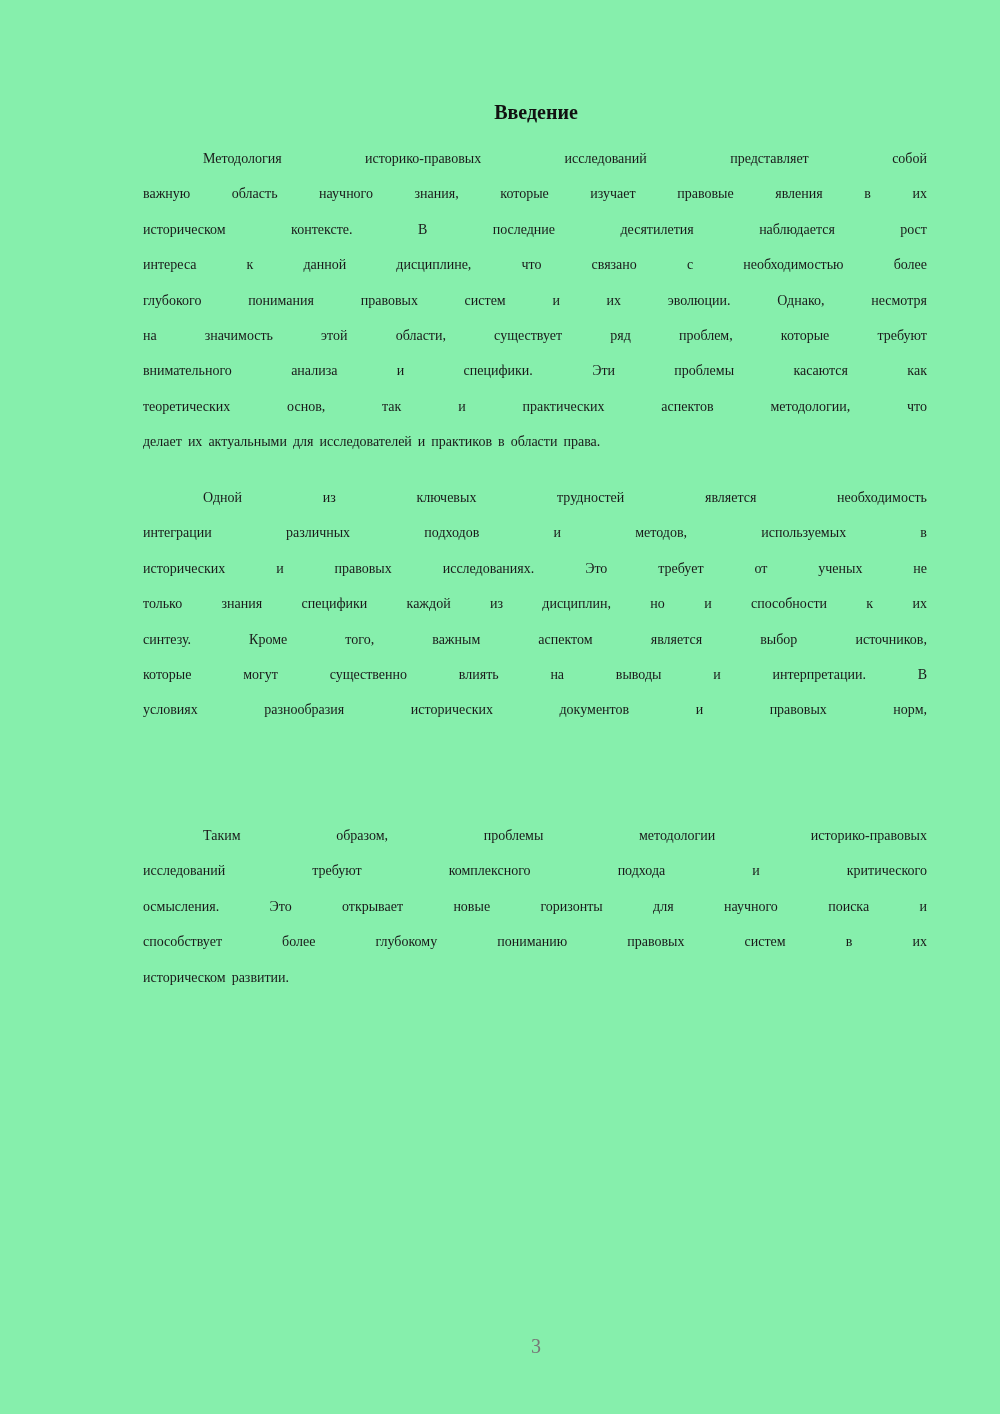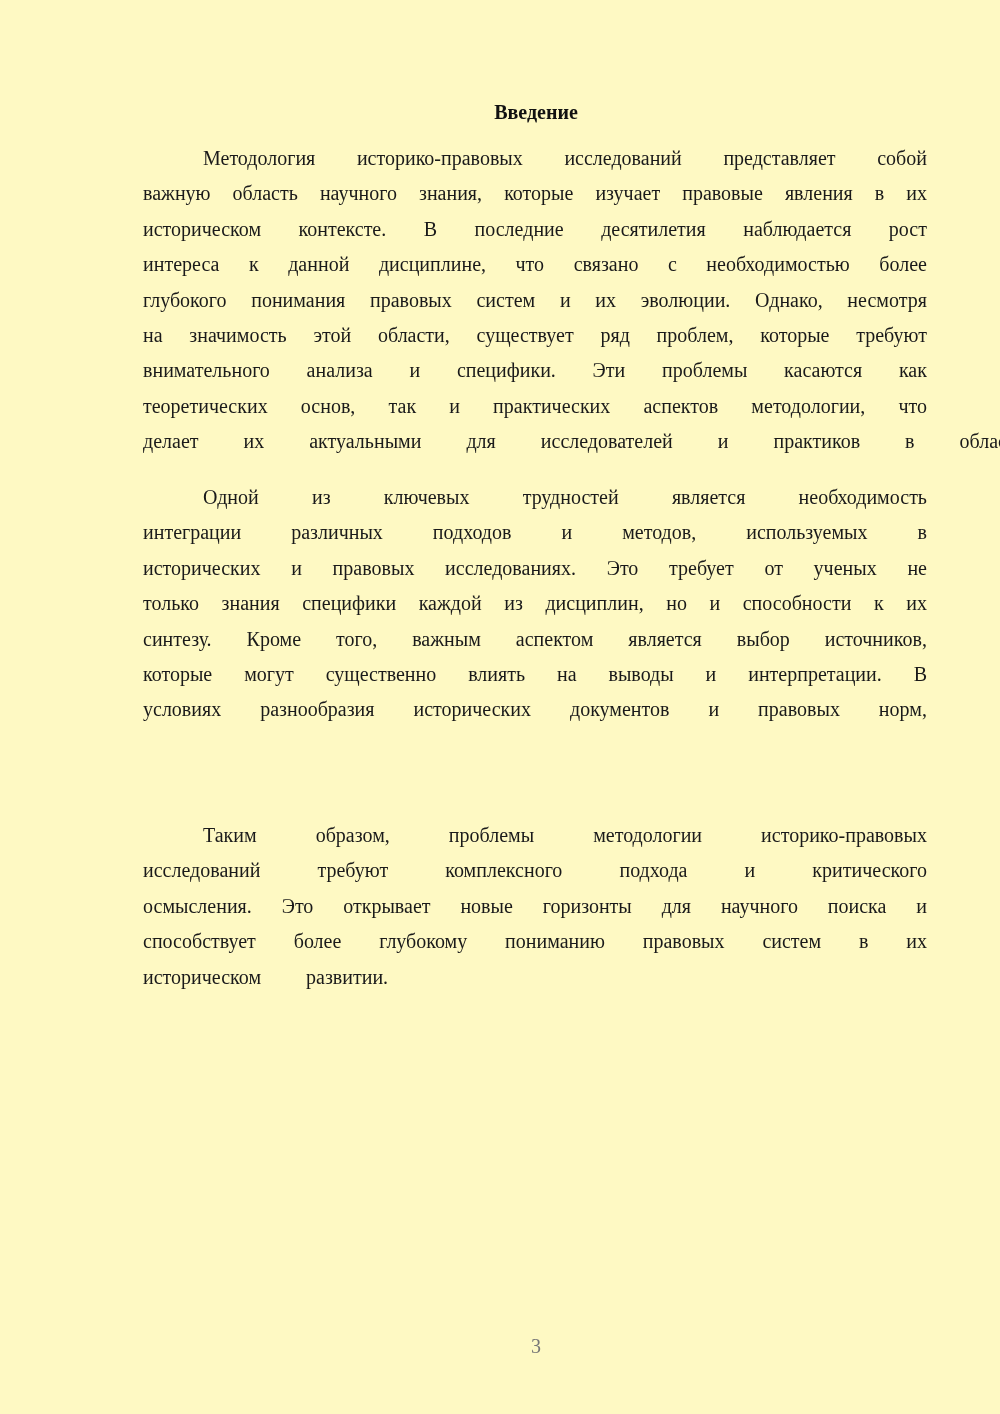--- a/index.html
+++ b/index.html
@@ -13,50 +13,50 @@
       position: relative;
       overflow: hidden;
       font-family: "Liberation Serif", "DejaVu Serif", serif;
       color: #111111;
     }
     .page {
       position: absolute;
       left: 0; top: 0;
       width: 1000px;
       height: 1414px;
-      background: #fef9c3;
+      background: #86efac;
     }
     .heading {
       position: absolute;
       top: 99px;
       left: 0;
       width: 1072px;
       text-align: center;
       font-weight: bold;
       font-size: 20px;
       line-height: 26px;
       color: #111;
     }
     .body-text {
       position: absolute;
       left: 143px;
       width: 784px;
-      font-size: 20px;
+      font-size: 14px;
       color: #1a1a1a;
     }
     
     .jline {
       display: flex;
       justify-content: space-between;
       height: 35.4px;
       line-height: 35.4px;
       white-space: nowrap;
     }
     .jline.indent { padding-left: 60px; }
-    .jline.last { justify-content: flex-start; gap: 39px; }
+    .jline.last { justify-content: flex-start; }
     .jline.last .w { margin-right: 6px; }
     .p1 { top: 141px; }
     .p2 { top: 480px; }
     .p3 { top: 818px; }
     .page-number {
       position: absolute;
       top: 1335px;
       left: 0;
       width: 1072px;
       text-align: center;

